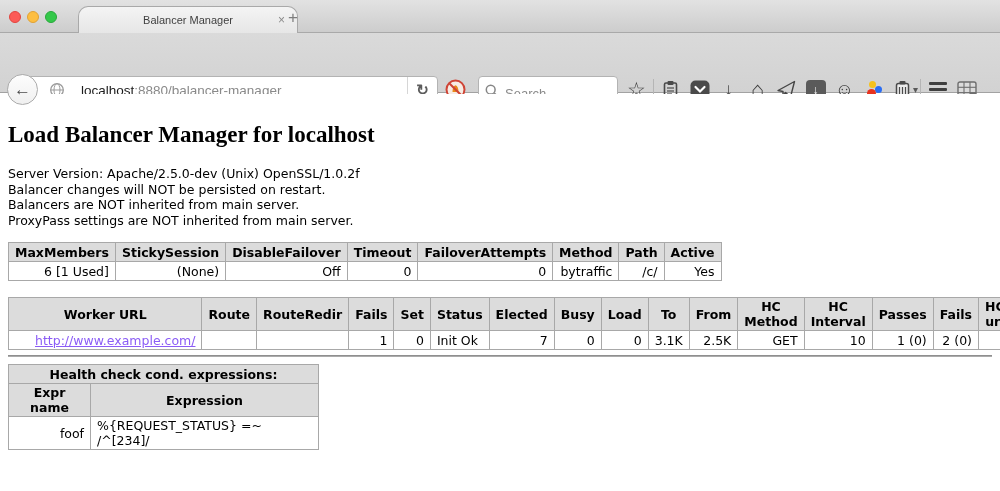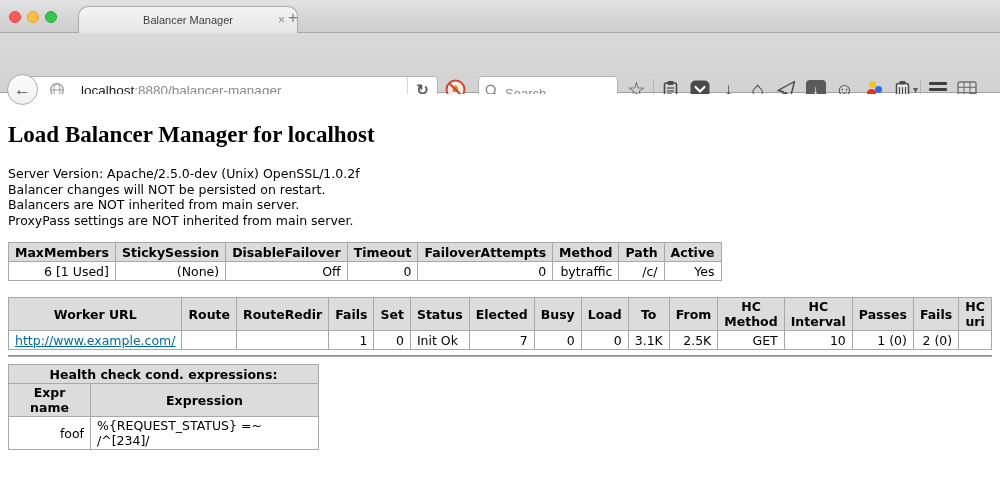--- a/index.html
+++ b/index.html
@@ -86,21 +86,21 @@
        font-family: Liberation Serif, serif; }
   .info { margin-top: 18px; font-size: 12.5px; line-height: 15.5px; }
   .status-heading { margin-top: 27px; font-size: 14.5px; font-weight: bold; }
   .status-heading a { color: #551a8b; }
 
   table { border-collapse: collapse; font-size: 12.5px; }
   th, td { border: 1px solid #a8a8a8; padding: 1px 6px; height: 19px; }
   th { background: #dcdcdc; font-weight: bold; text-align: center; }
   td { text-align: right; }
   td.left, th.left-pad { text-align: left; }
-  table a { color: #0369a1; }
+  table a { color: #8b5cf6; margin-left: 20px; }
 
   .t1 { margin-top: 14px; }
   .t2 { margin-top: 16px; }
   .t3 { margin-top: 7px; }
   hr { border: none; height: 2px; background: #ababab;
        border-top: 1px solid #8f8f8f; margin: 6px 0 0 0; }
   .hr1 { margin-top: 5px; }
 </style>
 </head>
 <body>

